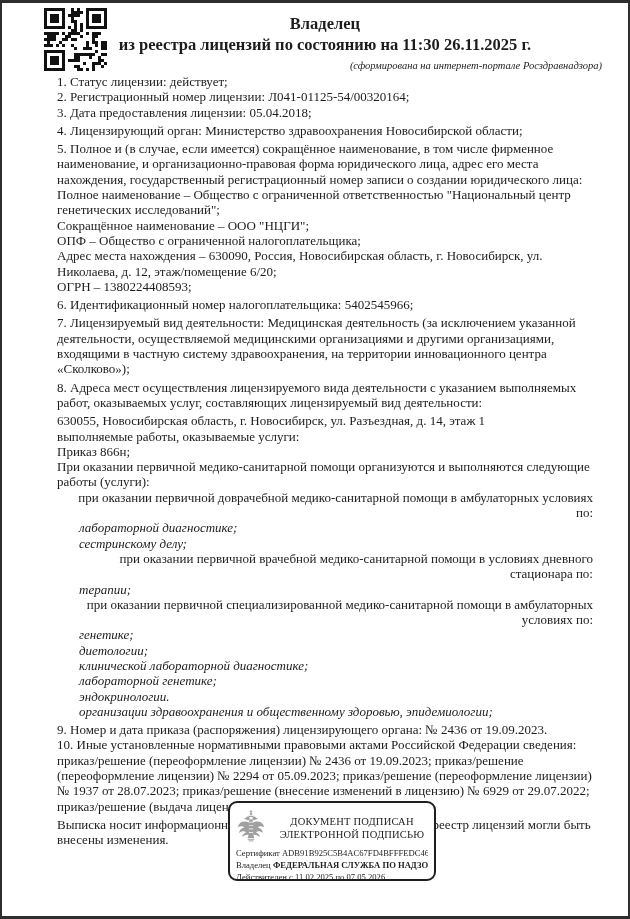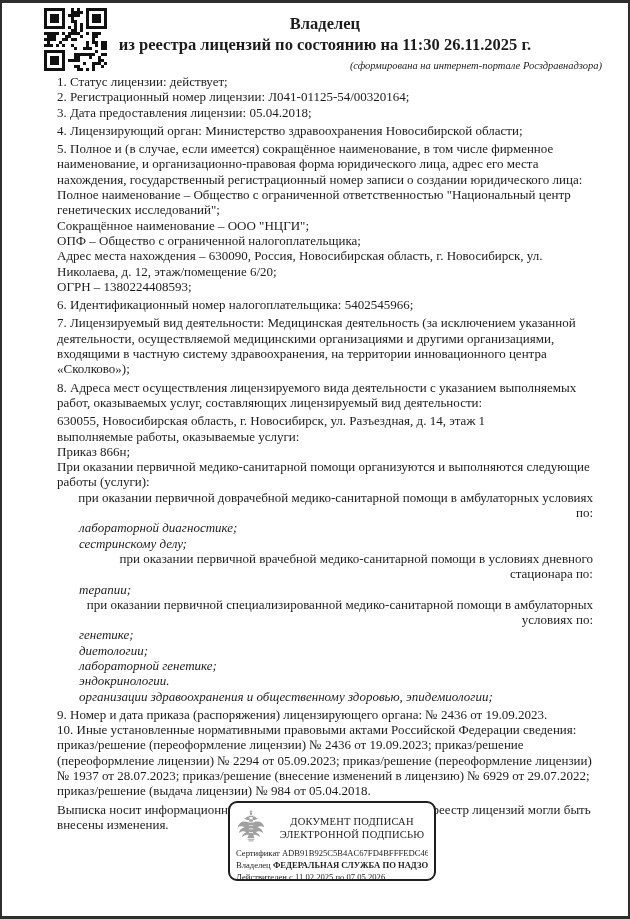--- a/index.html
+++ b/index.html
@@ -283,20 +283,21 @@
       <p>Приказ 866н;</p>
       <p>При оказании первичной медико-санитарной помощи организуются и выполняются следующие работы (услуги):</p>
       <p class="i1">при оказании первичной доврачебной медико-санитарной помощи в амбулаторных условиях по:</p>
       <p class="i2">лабораторной диагностике;</p>
       <p class="i2">сестринскому делу;</p>
       <p class="i1">при оказании первичной врачебной медико-санитарной помощи в условиях дневного стационара по:</p>
       <p class="i2">терапии;</p>
       <p class="i1">при оказании первичной специализированной медико-санитарной помощи в амбулаторных условиях по:</p>
       <p class="i2">генетике;</p>
       <p class="i2">диетологии;</p>
+      <p class="i2">клинической лабораторной диагностике;</p>
       <p class="i2">лабораторной генетике;</p>
       <p class="i2">эндокринологии.</p>
       <p class="i2">организации здравоохранения и общественному здоровью, эпидемиологии;</p>
       <p class="g">9. Номер и дата приказа (распоряжения) лицензирующего органа: № 2436 от 19.09.2023.</p>
       <p>10. Иные установленные нормативными правовыми актами Российской Федерации сведения: приказ/решение (переоформление лицензии) № 2436 от 19.09.2023; приказ/решение (переоформление лицензии) № 2294 от 05.09.2023; приказ/решение (переоформление лицензии) № 1937 от 28.07.2023; приказ/решение (внесение изменений в лицензию) № 6929 от 29.07.2022; приказ/решение (выдача лицензии) № 984 от 05.04.2018.</p>
       <p class="g">Выписка носит информационный характер, после ее составления в реестр лицензий могли быть внесены изменения.</p>
     </div>
 
   <div class="stamp">
     <div class="stamp-top">

